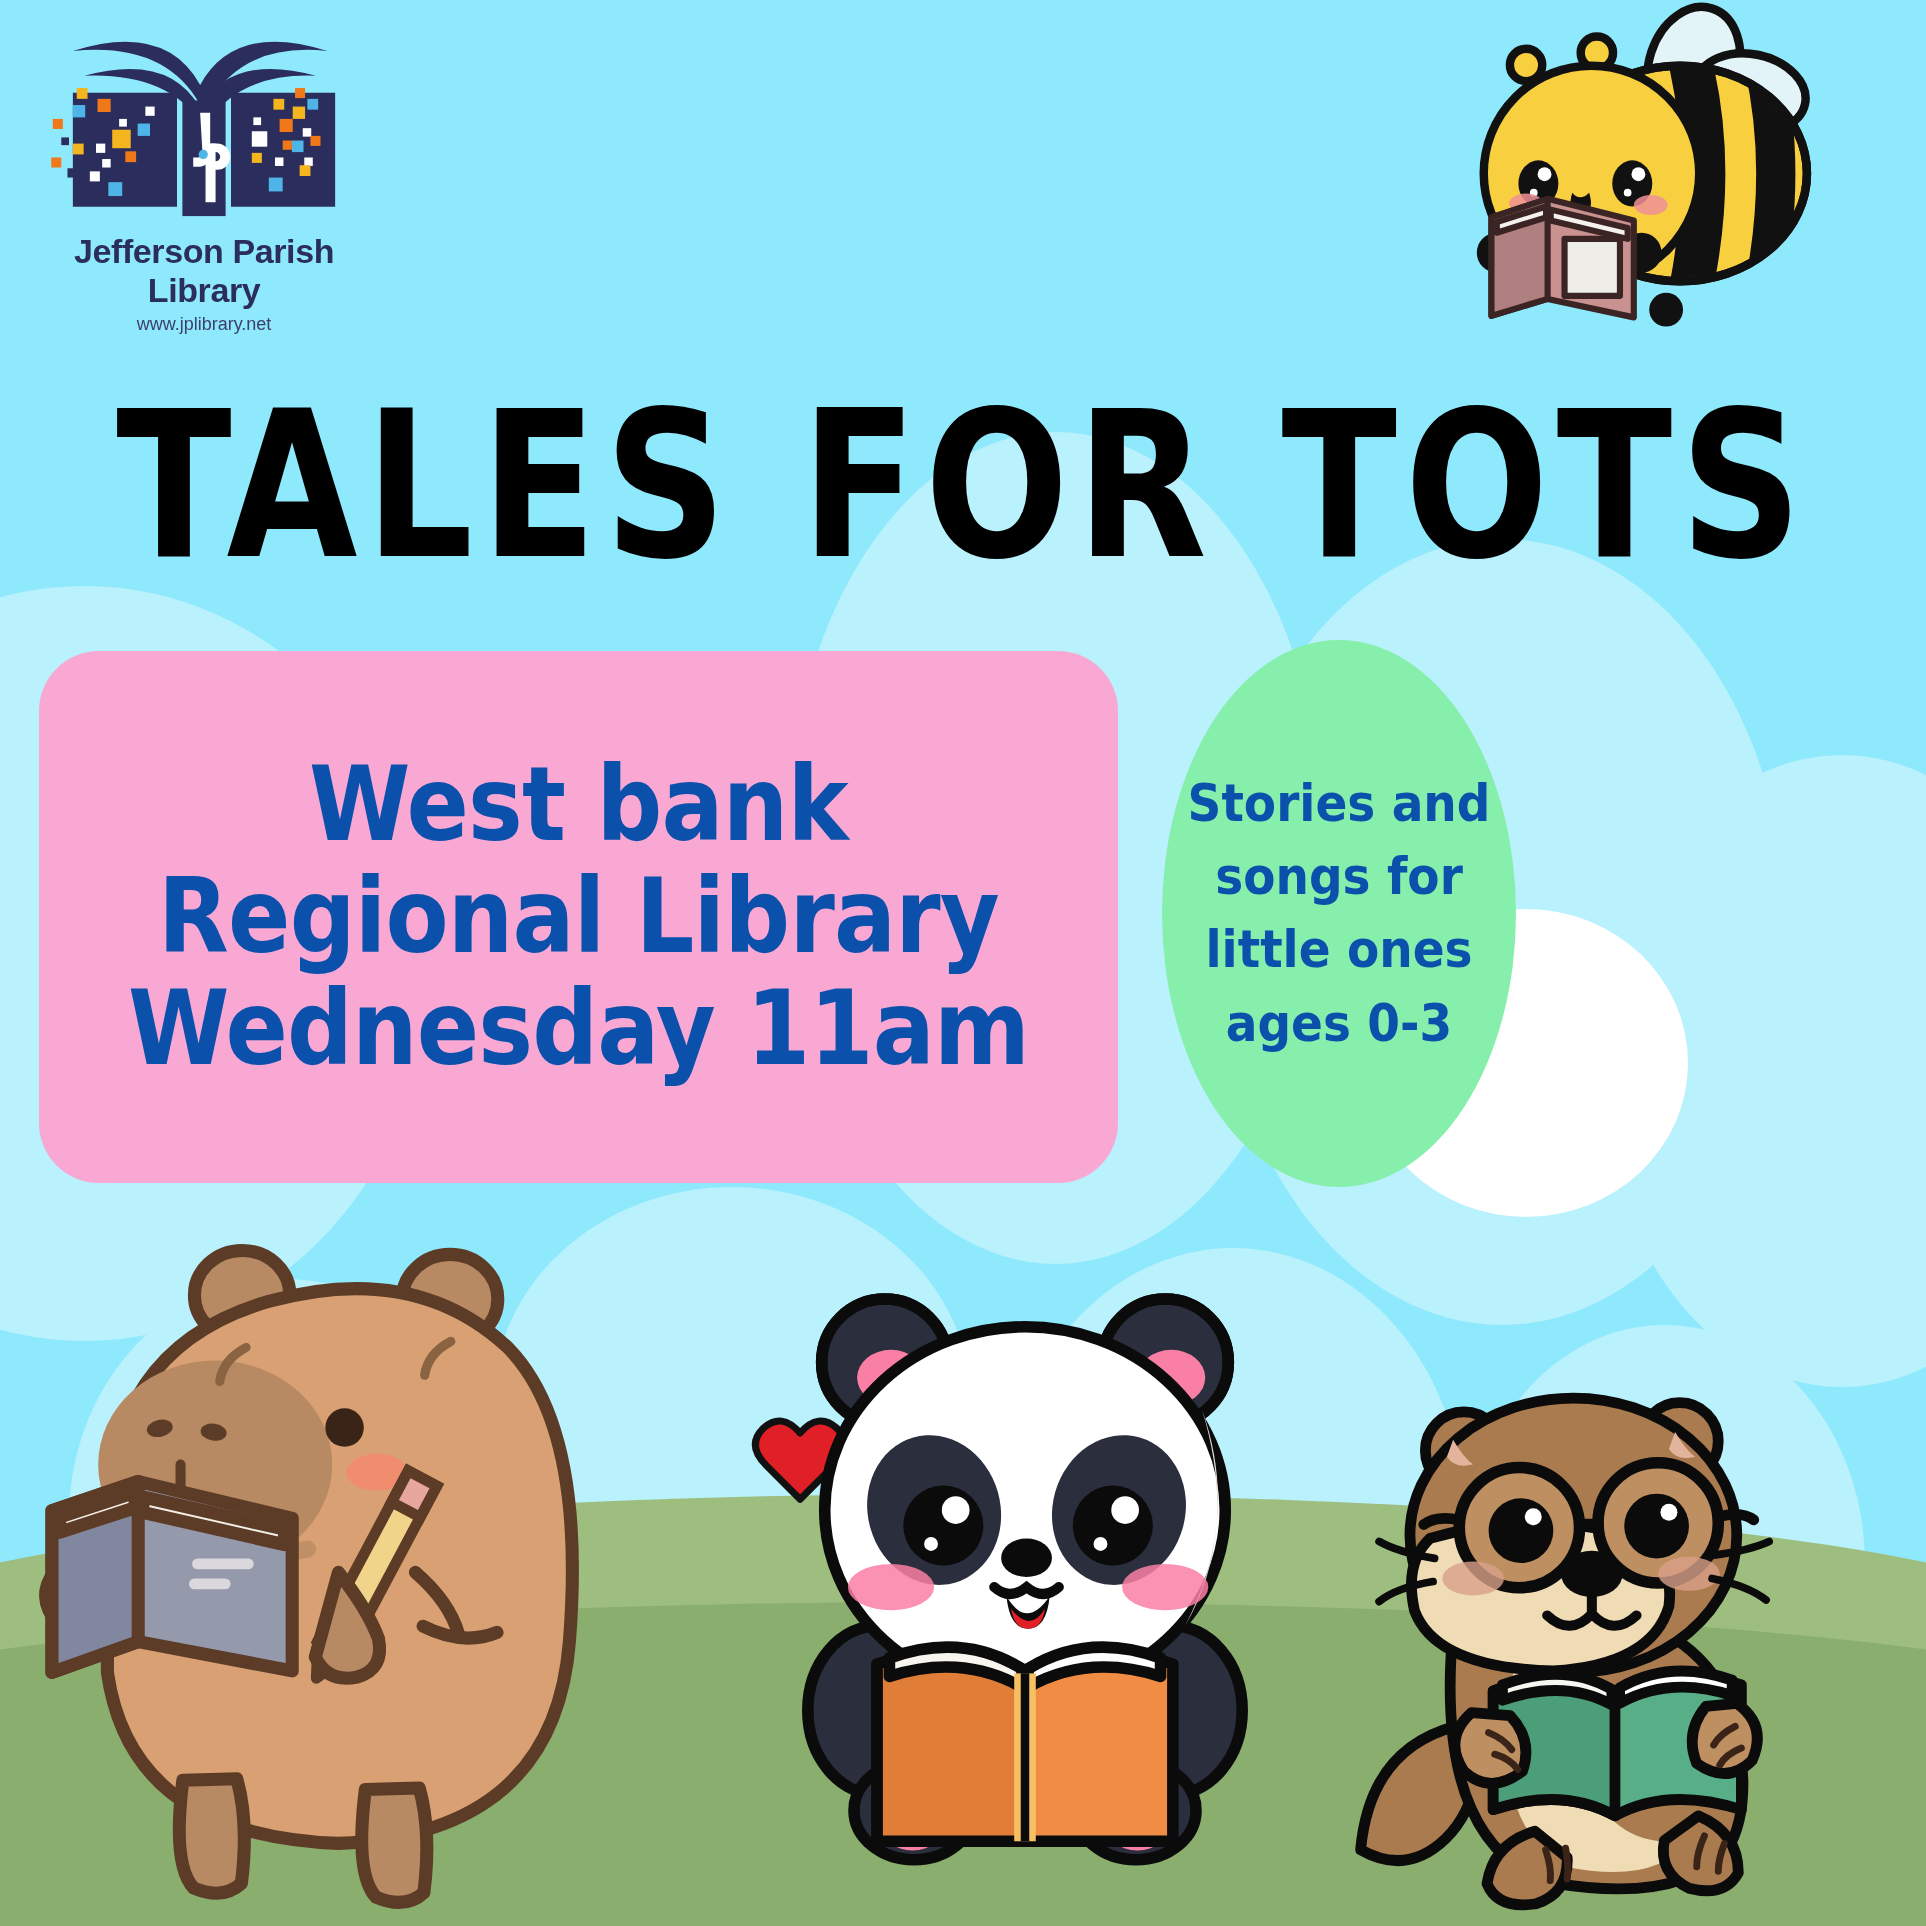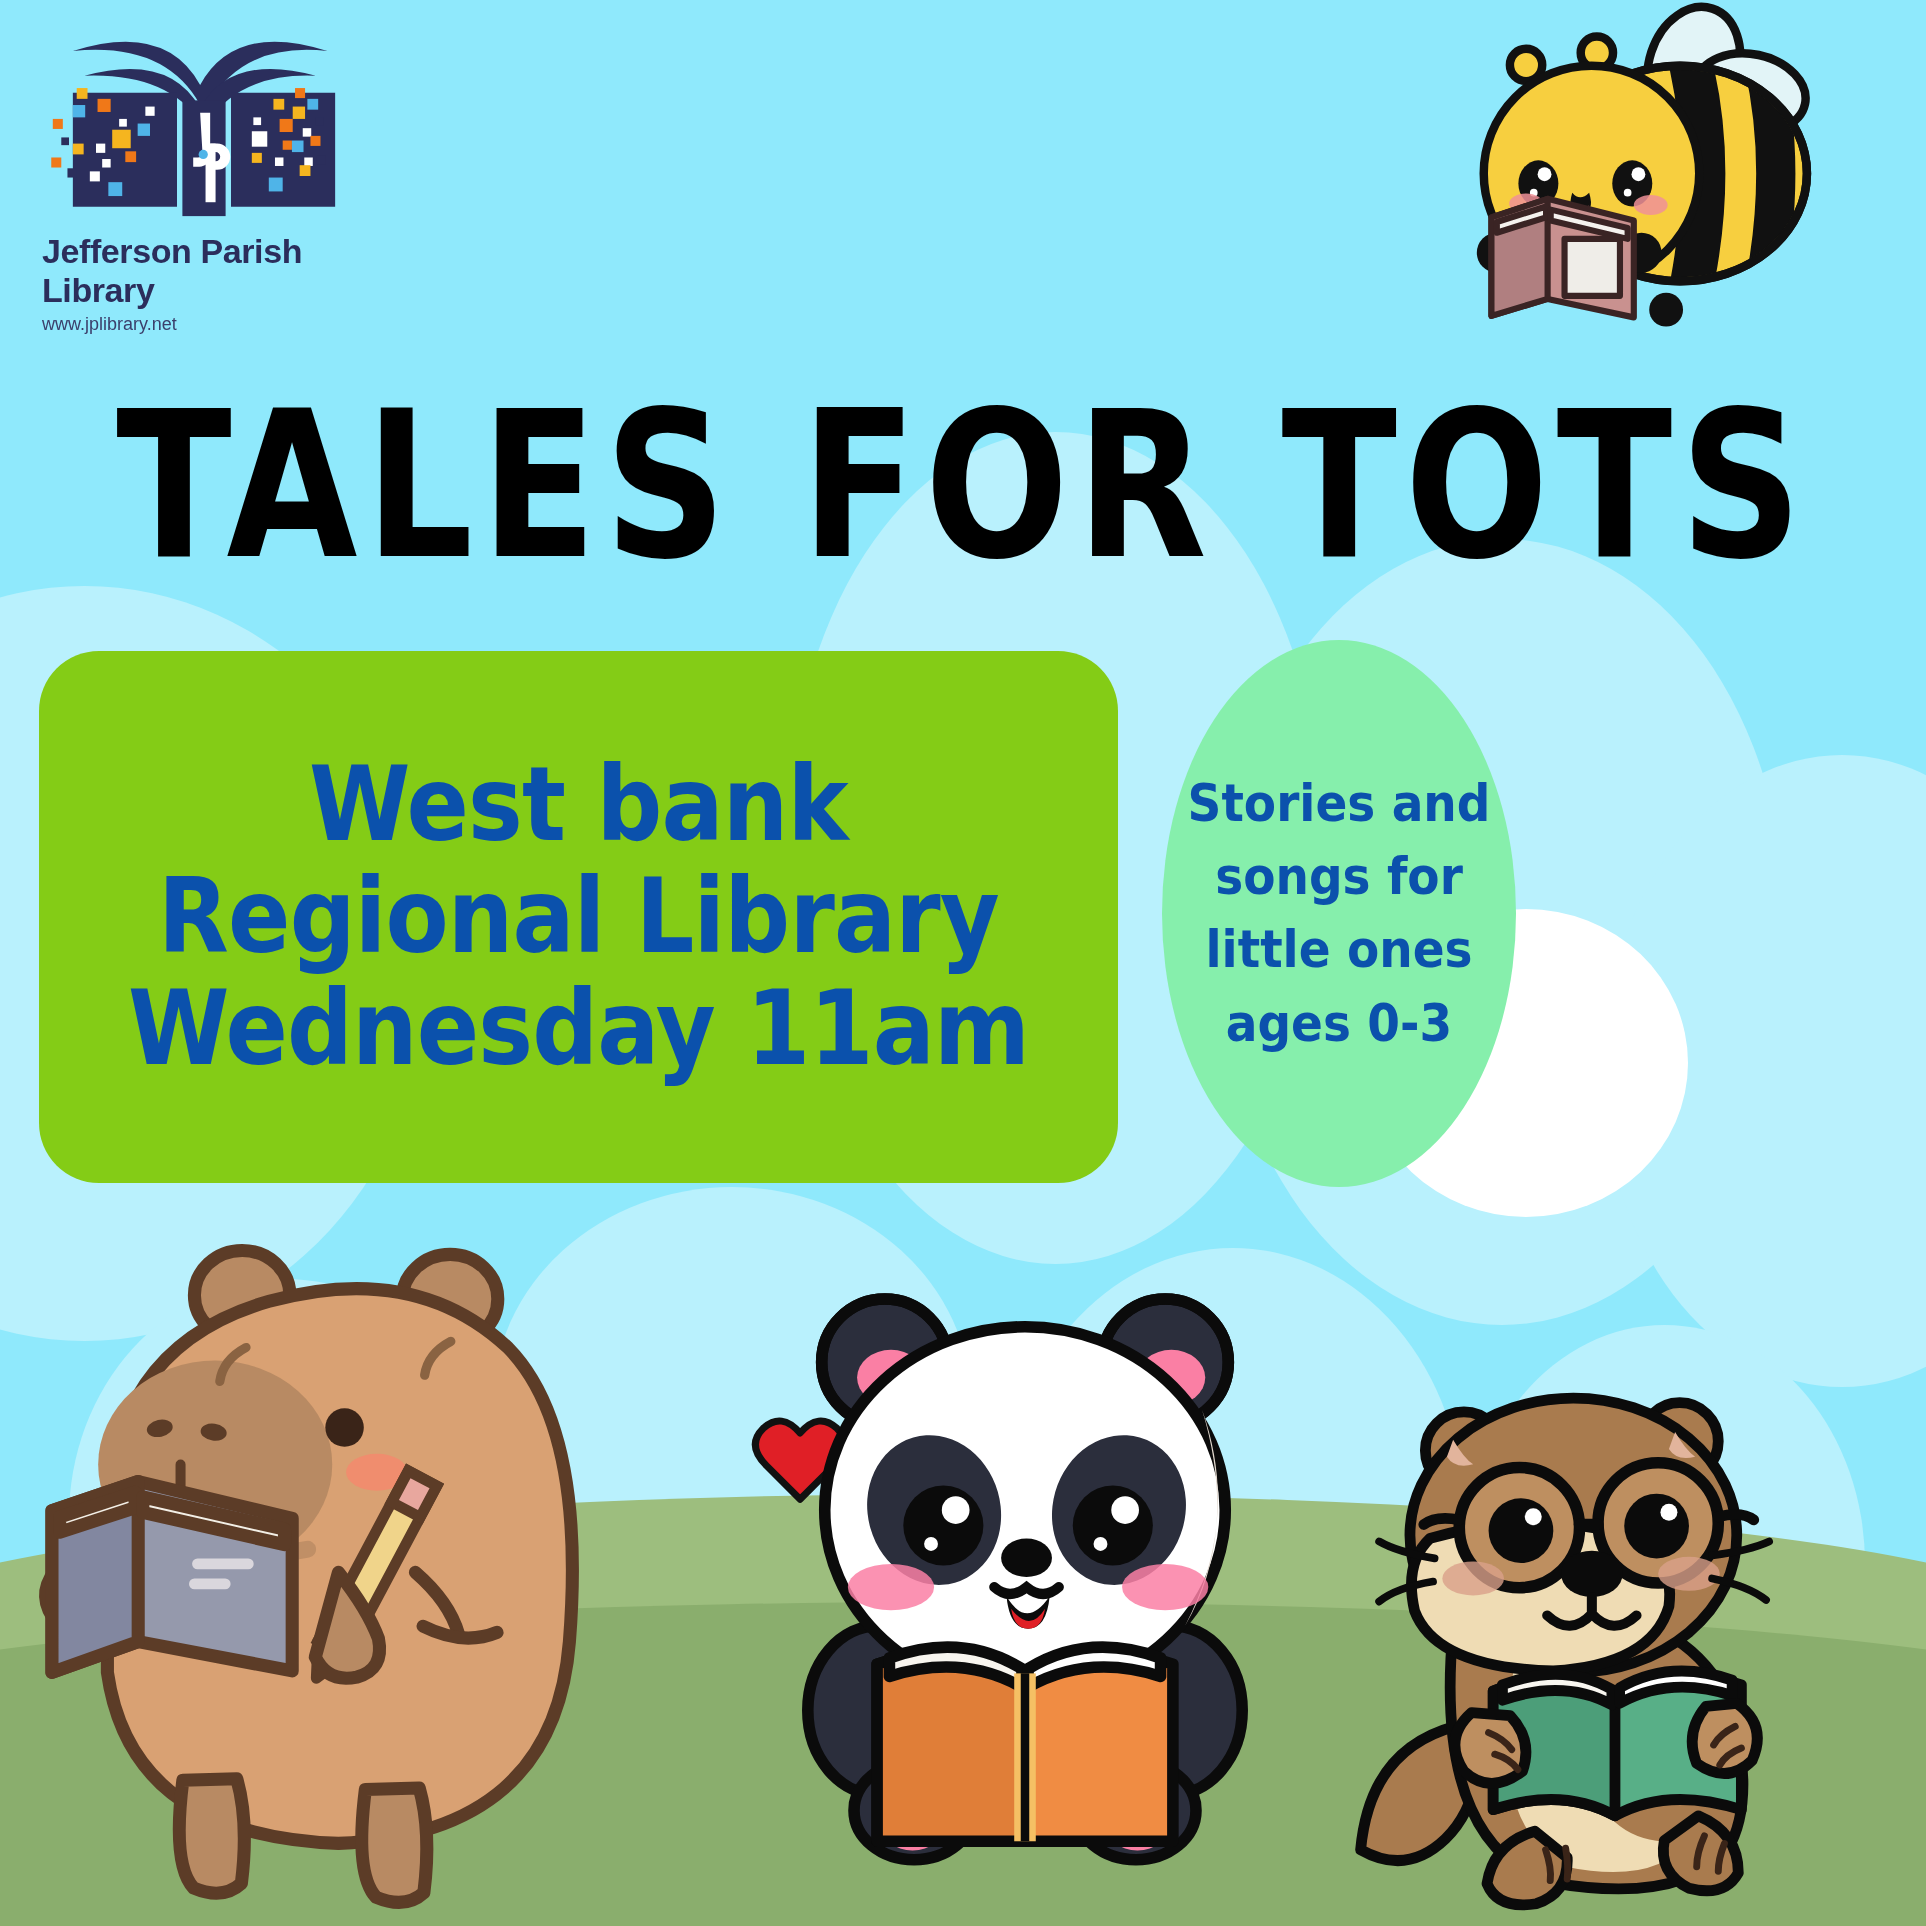--- a/index.html
+++ b/index.html
@@ -11,21 +11,21 @@
   #poster{position:relative;width:1926px;height:1926px;overflow:hidden;background:#8FE9FC;}
 
   
   .bg-sky{position:absolute;inset:0;background:#8FE9FC;}
   .cloud-soft{position:absolute;background:#B9F1FD;border-radius:50%;}
   .cloud-white{position:absolute;background:#FFFFFF;border-radius:50%;}
   .grass-back{position:absolute;left:-154px;right:-154px;bottom:0;height:432px;background:#9DBE7E;border-radius:50% 50% 0 0 / 139px 139px 0 0;}
   .grass-front{position:absolute;left:-231px;right:-231px;bottom:0;height:324px;background:#8AAE6D;border-radius:50% 50% 0 0 / 116px 116px 0 0;}
 
   
-  .logo{position:absolute;left:42px;top:14px;width:324px;}
+  .logo{position:absolute;left:42px;top:14px;width:324px;text-align:center;}
   .logo-mark{position:relative;width:324px;height:216px;}
   .logo-name{font-family:"Liberation Sans",sans-serif;font-weight:bold;font-size:34px;color:#2B2E5C;letter-spacing:-0.4px;margin-top:1.5px;}
   .logo-url{font-family:"Liberation Sans",sans-serif;font-size:18px;color:#3B3F6B;margin-top:4.6px;}
 
   
   .bee{position:absolute;left:1449px;top:7.7px;width:385px;height:354px;}
 
   
   .headline{
     position:absolute;left:0;right:0;top:385px;text-align:center;
@@ -35,21 +35,21 @@
     line-height:1;
     color:#000000;
     letter-spacing:7.7px;
     transform:scaleX(1.02) scaleY(1.22);
     transform-origin:center top;
   }
 
   
   .info-card{
     position:absolute;left:39px;top:651px;width:1079px;height:532px;
-    background:#84cc16;border-radius:60px;
+    background:#f9a8d4;border-radius:60px;
     display:flex;flex-direction:column;align-items:center;justify-content:center;
   }
   .info-line{
     font-family:"DejaVu Sans", sans-serif;
     font-weight:bold;
     color:#0B51AC;
     font-size:92px;
     line-height:1.22;
     white-space:nowrap;
     letter-spacing:-0.8px;

